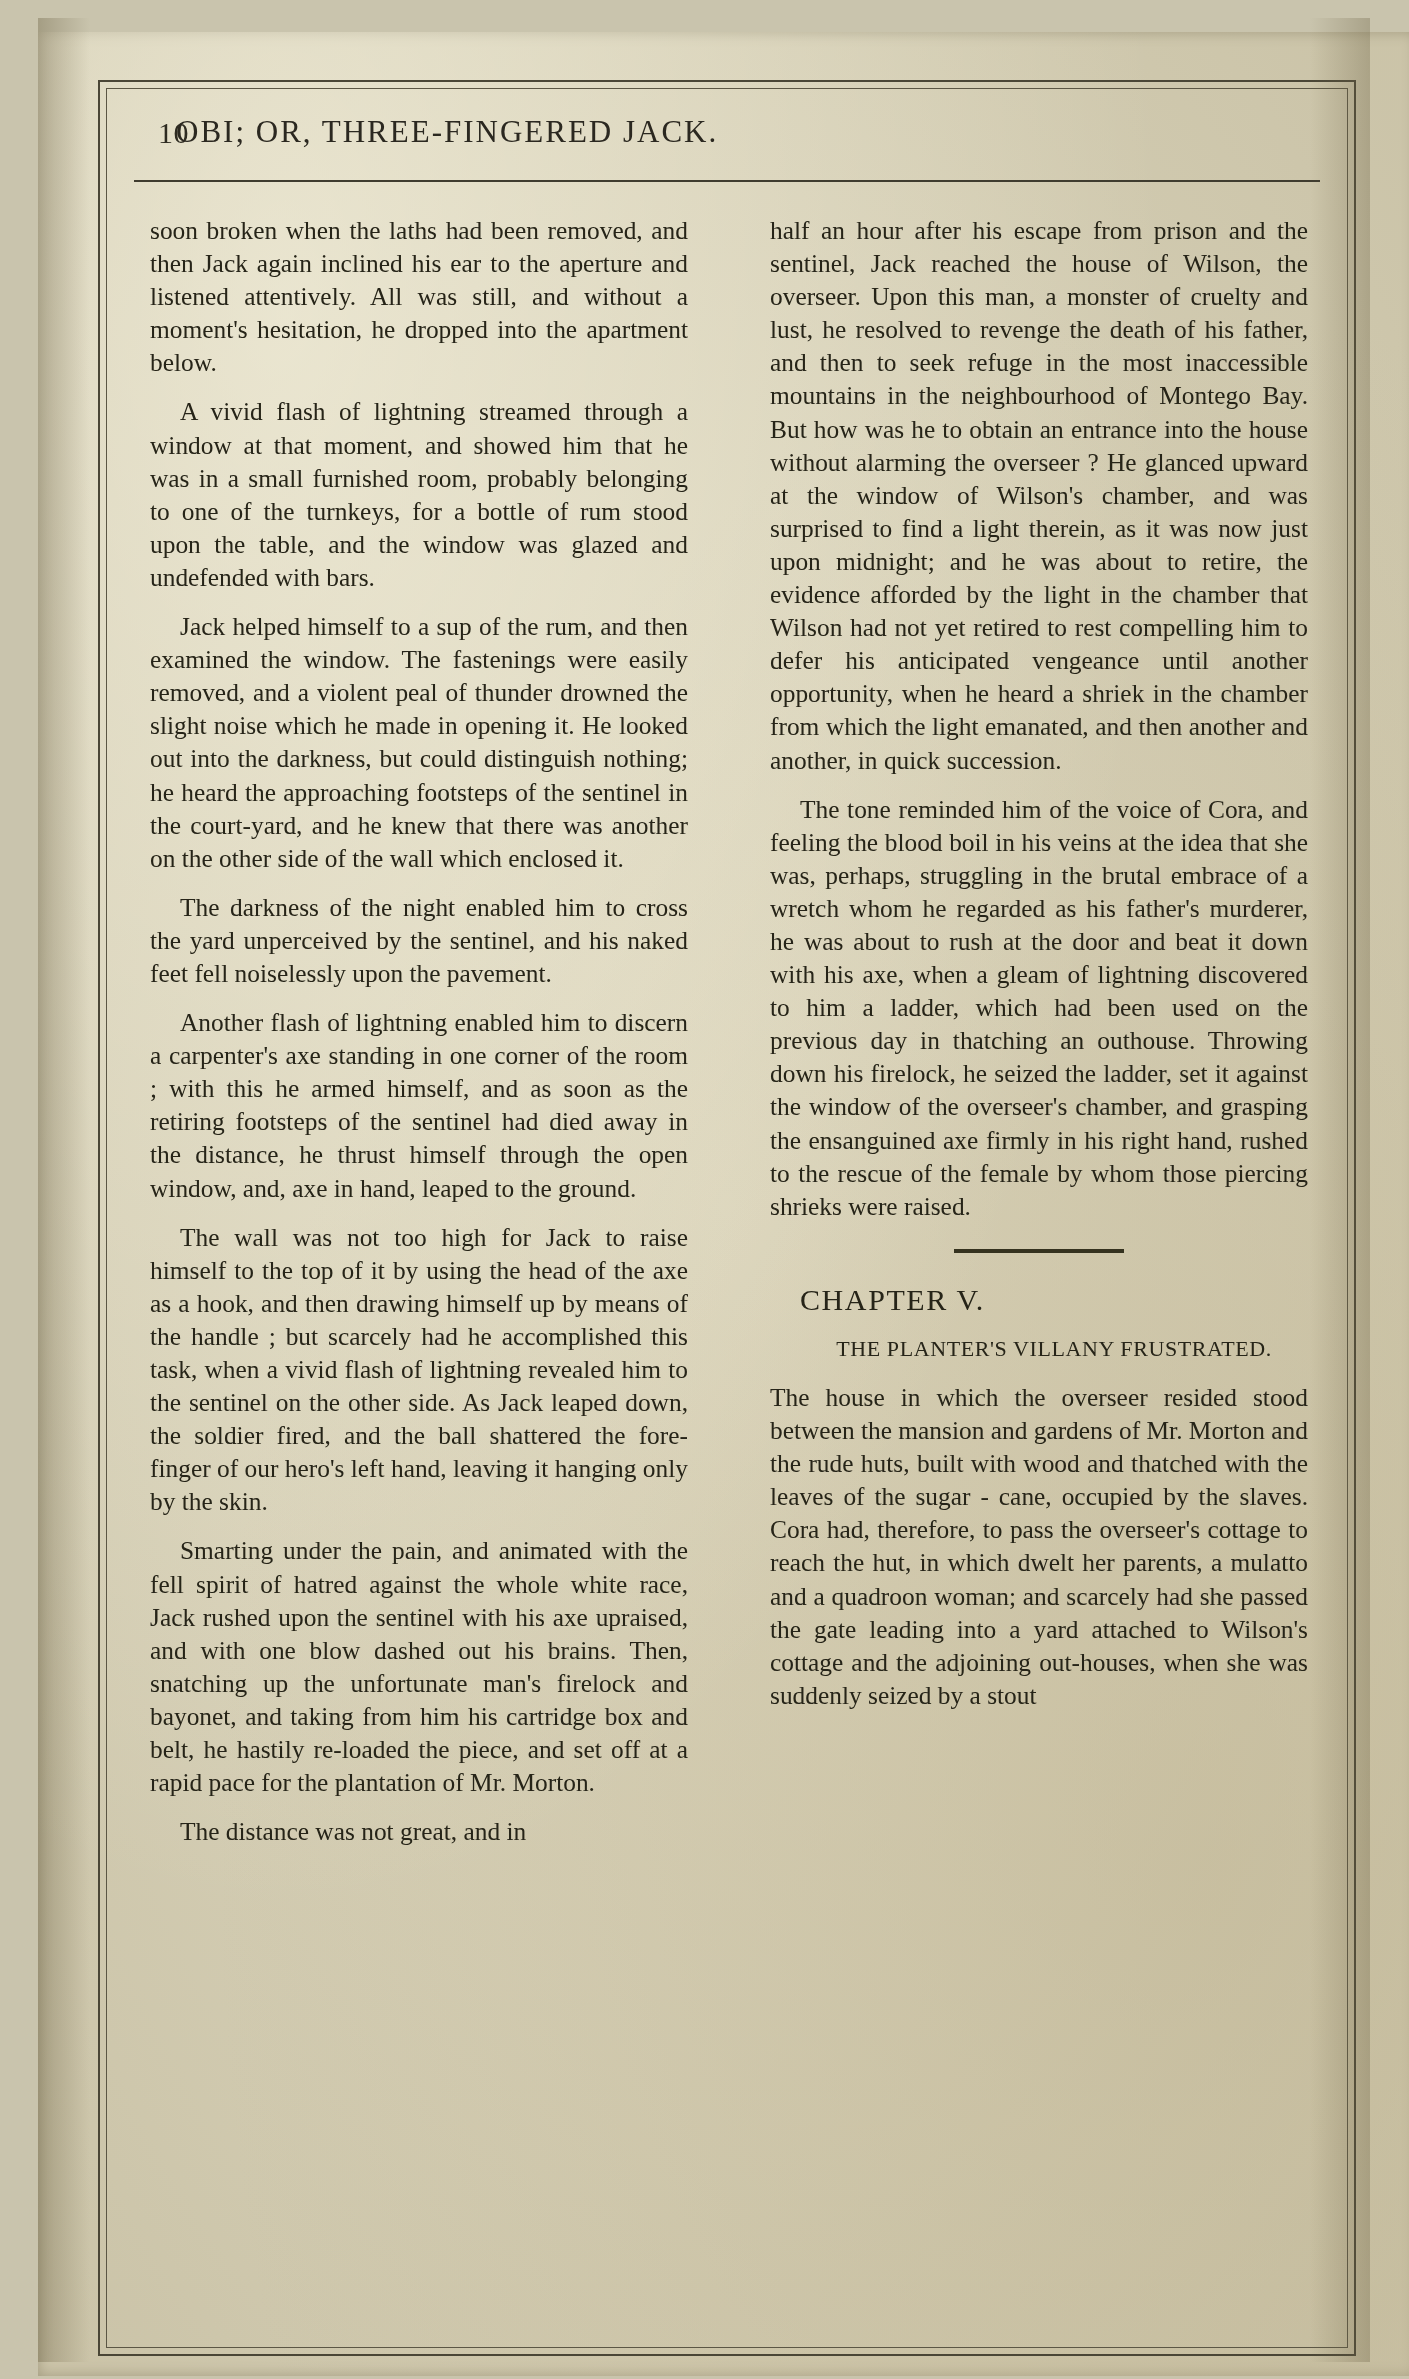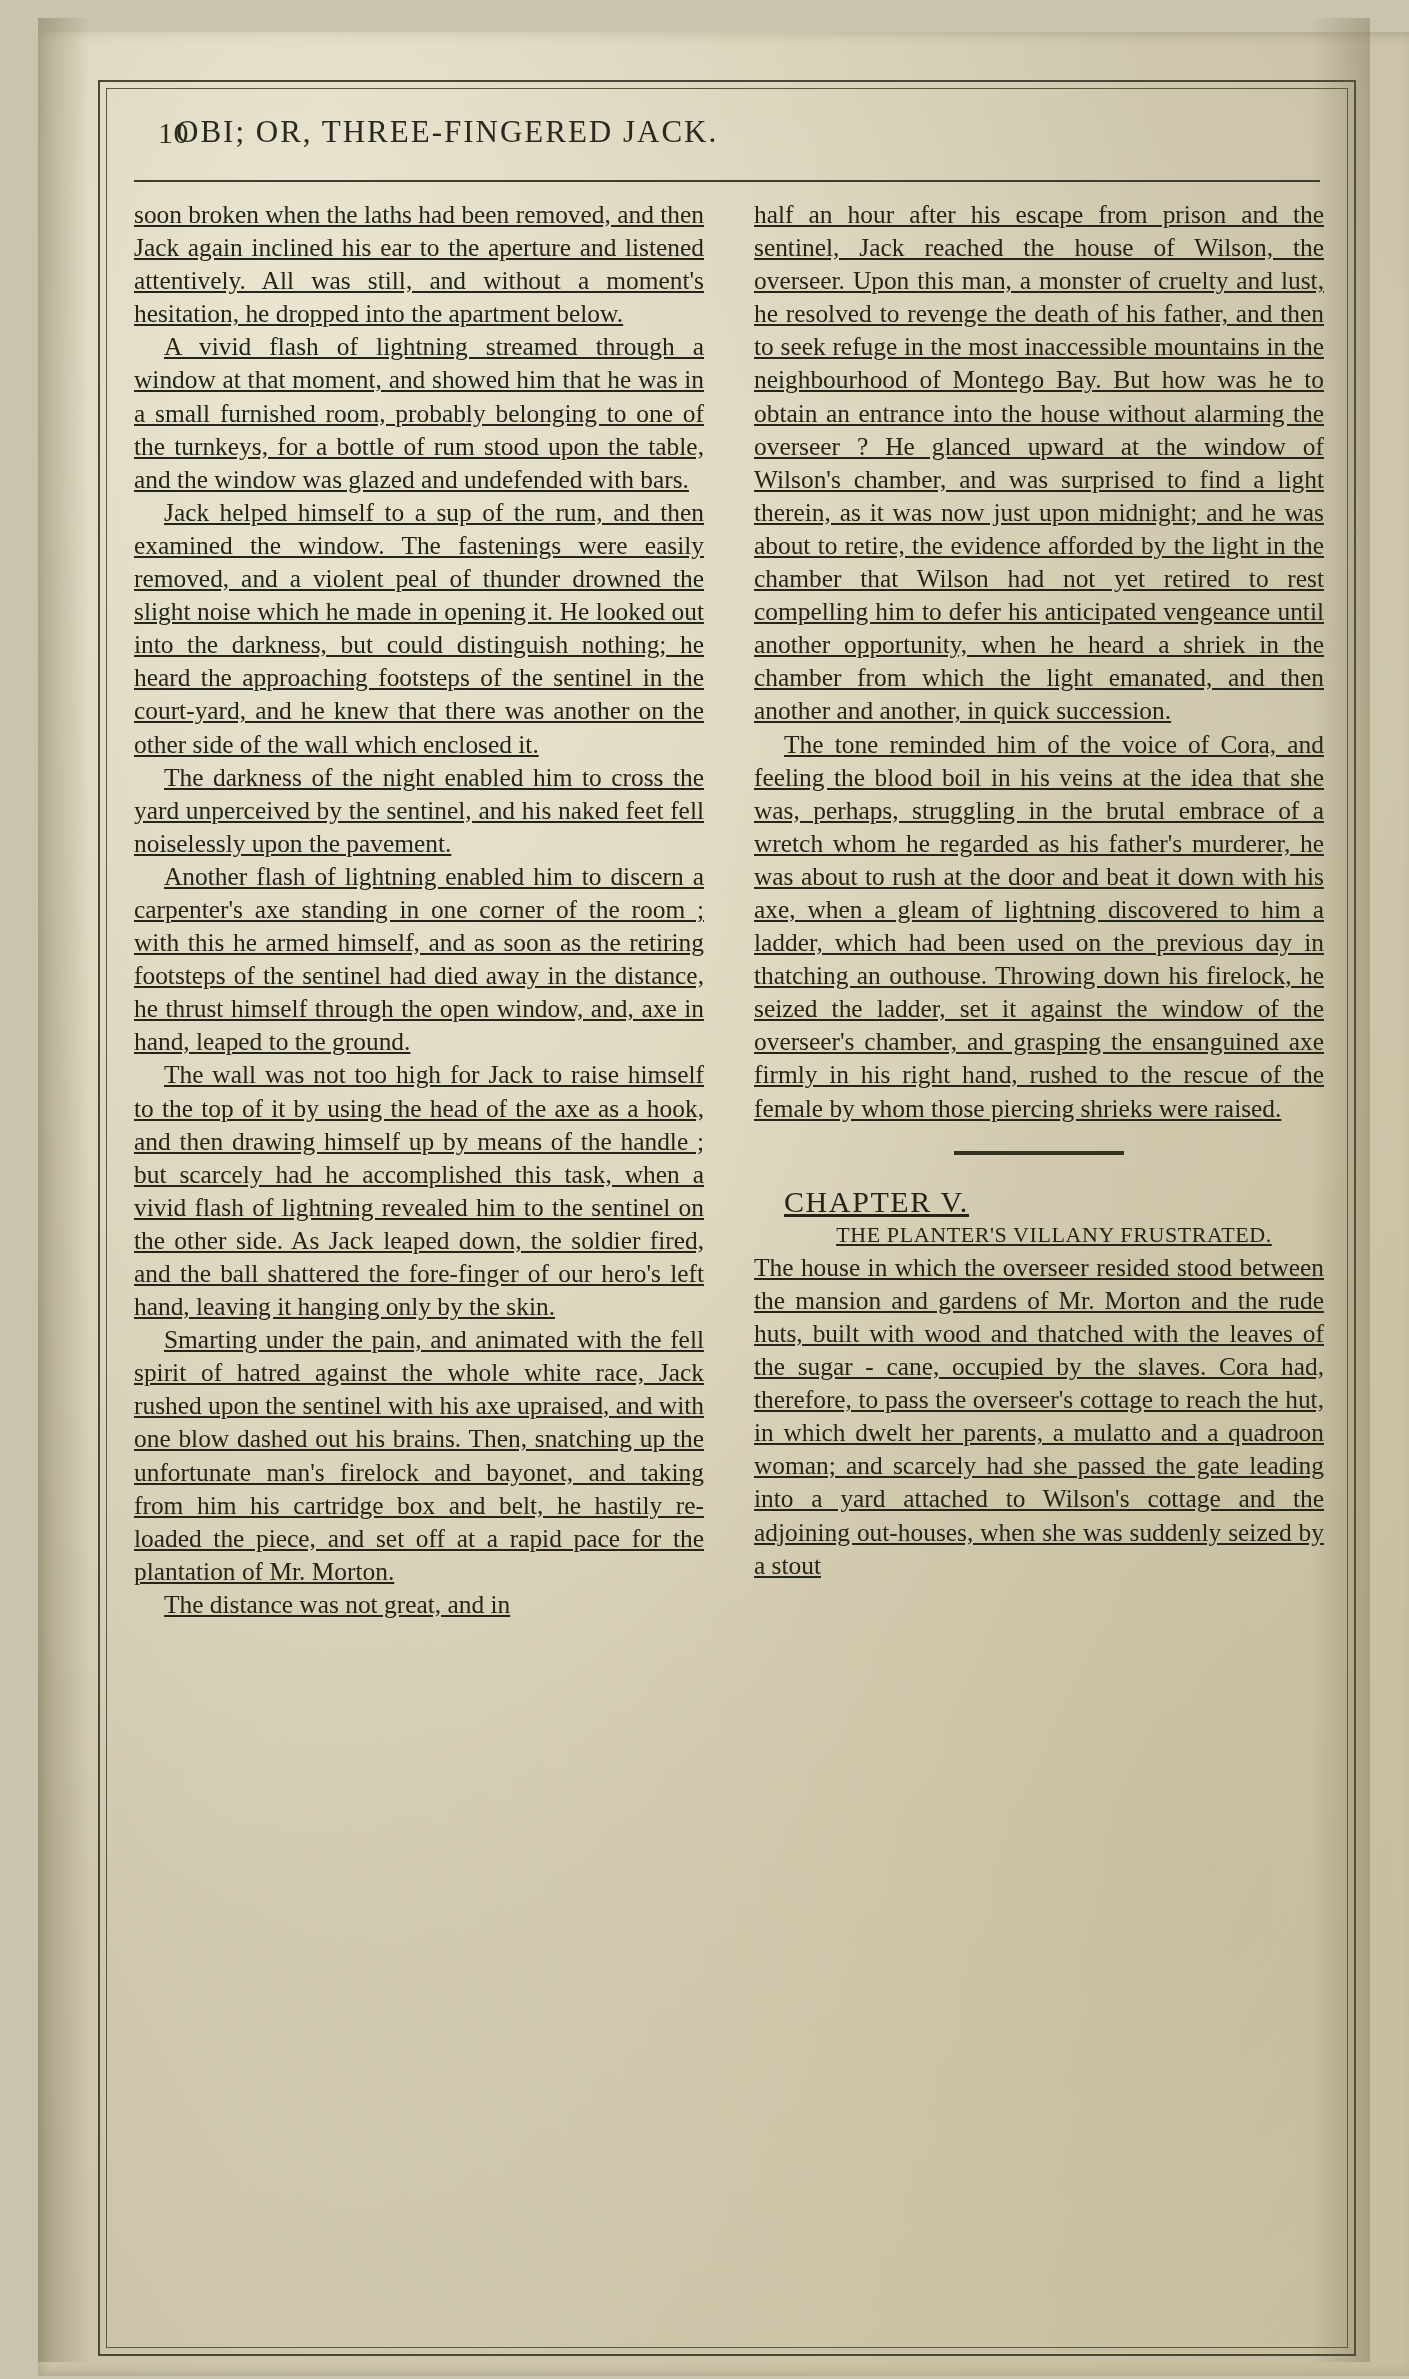--- a/index.html
+++ b/index.html
@@ -118,23 +118,22 @@
     line-height: 33.1px;
     text-align: justify;
     text-justify: inter-word;
     -webkit-hyphens: none;
     hyphens: none;
   }
   .col.left  { left: 0px; }
   .col.right { left: 620px; }
 
   .col p {
-    margin: 0;
+    margin: 16px;
     text-indent: 30px;
-    text-decoration: underline;
   }
   .col p.noindent { text-indent: 0; }
 
   
   .chap-rule {
     width: 170px;
     height: 0;
     border-top: 4px solid #35321f;
     margin: 26px auto 30px auto;
   }

